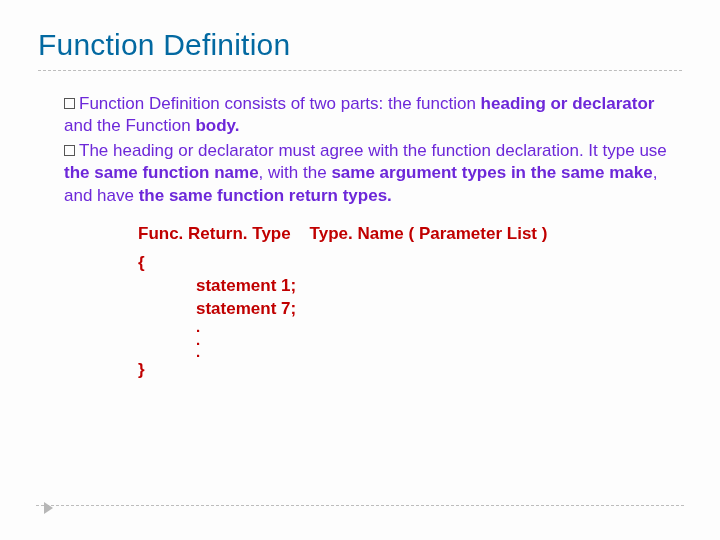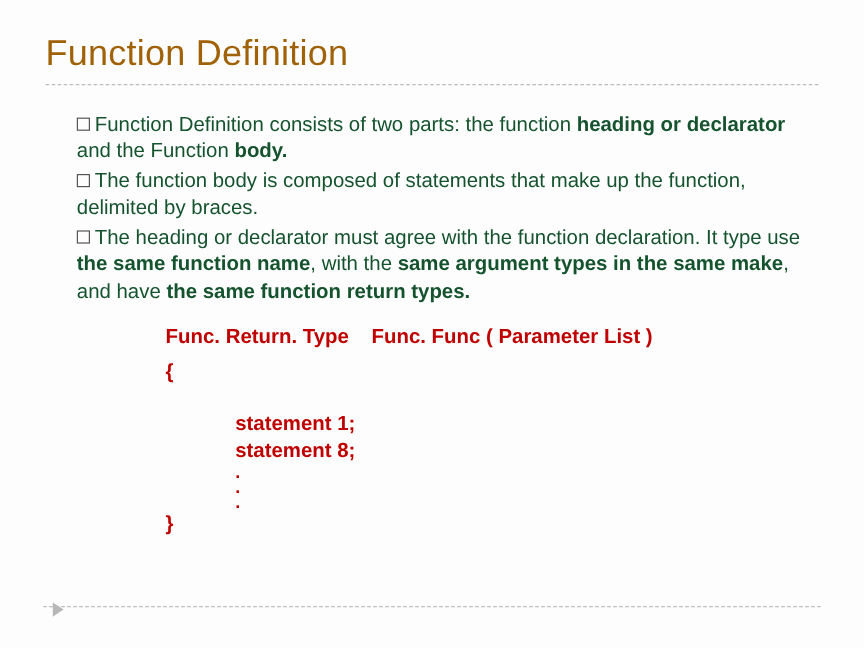--- a/index.html
+++ b/index.html
@@ -11,37 +11,37 @@
     color: #222;
     overflow: hidden;
     position: relative;
   }
   .slide {
     padding: 28px 38px 0 38px;
   }
   .title {
     font-size: 30px;
     font-weight: 400;
-    color: #a16207;
+    color: #0369a1;
     margin-bottom: 8px;
     letter-spacing: 0.2px;
   }
   .dash-rule {
     border: none;
     border-top: 1.5px dashed #bdbdbd;
     margin-bottom: 22px;
   }
   .bullets {
     padding-left: 26px;
     padding-right: 8px;
   }
   .bullet {
     font-size: 17px;
     line-height: 1.32;
-    color: #14532d;
+    color: #6d28d9;
     margin-bottom: 2px;
   }
   .box {
     display: inline-block;
     width: 11px;
     height: 11px;
     border: 1.2px solid #555;
     margin-right: 4px;
     vertical-align: baseline;
     position: relative;
@@ -53,21 +53,21 @@
     margin-top: 16px;
     margin-left: 74px;
   }
   .red {
     color: #c00000;
     font-weight: 700;
     font-size: 17px;
     line-height: 1.35;
   }
   .code-line2 { margin-top: 6px; }
-  .stmts { margin-left: 58px; margin-top: 20px; }
+  .stmts { margin-left: 58px; margin-top: 0; }
   .dots { margin-left: 58px; line-height: 0.85; font-size: 15px; }
   .closebrace { margin-top: 0px; }
   .footer-line {
     position: absolute;
     left: 36px;
     right: 36px;
     bottom: 34px;
     border-top: 1.5px dashed #bdbdbd;
   }
   .arrow {
@@ -86,35 +86,32 @@
 <div class="slide">
   <h1 class="title">Function Definition</h1>
   <hr class="dash-rule">
 
   <div class="bullets">
 
     <p class="bullet">
       <span class="box"></span><span>Function Definition consists of two parts: the function </span><b>heading or declarator</b><span> and the Function </span><b>body.</b>
     </p>
 
-    <p class="bullet">
-      <span class="box"></span><span>The function body is composed of statements that make up the function, delimited by braces.</span>
-    </p>
 
     <p class="bullet">
       <span class="box"></span><span>The heading or declarator must agree with the function declaration. It type use </span><b class="u">the same function name</b><span>, with the </span><b class="u">same argument types in the same make</b><span>, and have </span><b class="u">the same function return types.</b>
     </p>
 
     <div class="code-block">
       <div class="red">
-        <span>Func. Return. Type</span>&nbsp;&nbsp;&nbsp;&nbsp;<span>Func. Func ( Parameter List )</span>
+        <span>Func. Return. Type</span>&nbsp;&nbsp;&nbsp;&nbsp;<span>Type. Name ( Parameter List )</span>
       </div>
       <div class="red code-line2">{</div>
       <div class="red stmts">statement 1;</div>
-      <div class="red stmts" style="margin-top:0">statement 8;</div>
+      <div class="red stmts" style="margin-top:0">statement 7;</div>
       <div class="red dots">.</div>
       <div class="red dots">.</div>
       <div class="red dots">.</div>
       <div class="red closebrace">}</div>
     </div>
 
   </div>
 </div>
 
 <div class="footer-line"></div>

